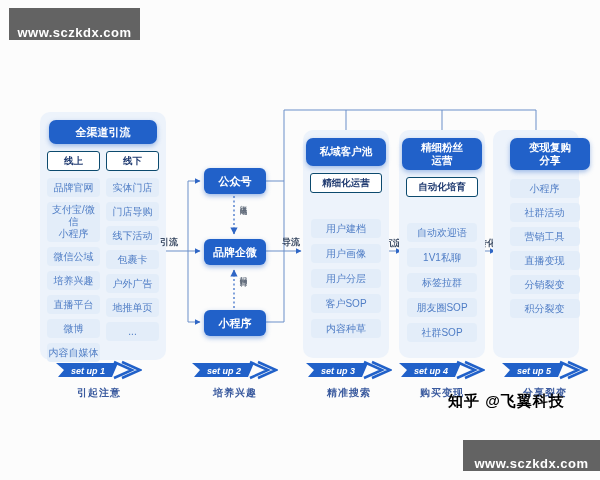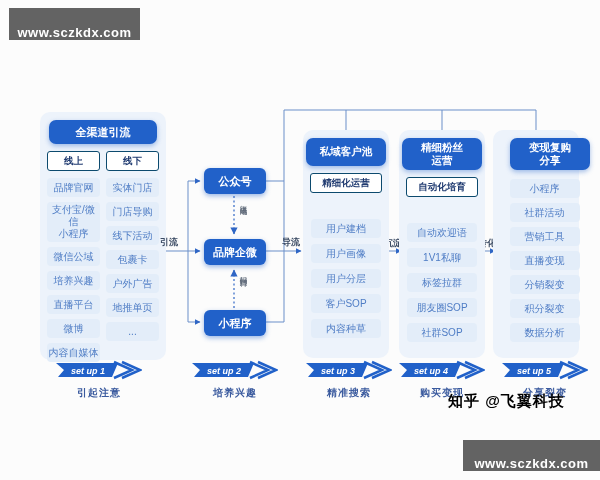--- a/index.html
+++ b/index.html
@@ -161,21 +161,20 @@
   <div class="panel panel-r panel-5">
     <div class="hdr-btn hdr-r">变现复购
 分享</div>
     <div class="items-1col" style="margin-top:9px; gap:5px;">
       <div class="item">小程序</div>
       <div class="item">社群活动</div>
       <div class="item">营销工具</div>
       <div class="item">直播变现</div>
       <div class="item">分销裂变</div>
       <div class="item">积分裂变</div>
-      <div class="item">数据分析</div>
     </div>
   </div>
 
   <div class="step" style="left:56px;">
     <svg width="86" height="20" viewBox="0 0 86 20">
       <polygon points="0,3 62,3 56,17 2,17 8,10" fill="#2161c9"></polygon>
       <polyline points="58,2 76,10 58,18" stroke="#2161c9" stroke-width="2.5" fill="none"></polyline>
       <polyline points="66,2 84,10 66,18" stroke="#2161c9" stroke-width="2.5" fill="none"></polyline>
       <text x="32" y="13.5" text-anchor="middle" font-size="9" font-style="italic" font-weight="bold" fill="#ffffff">set up 1</text>
     </svg>

